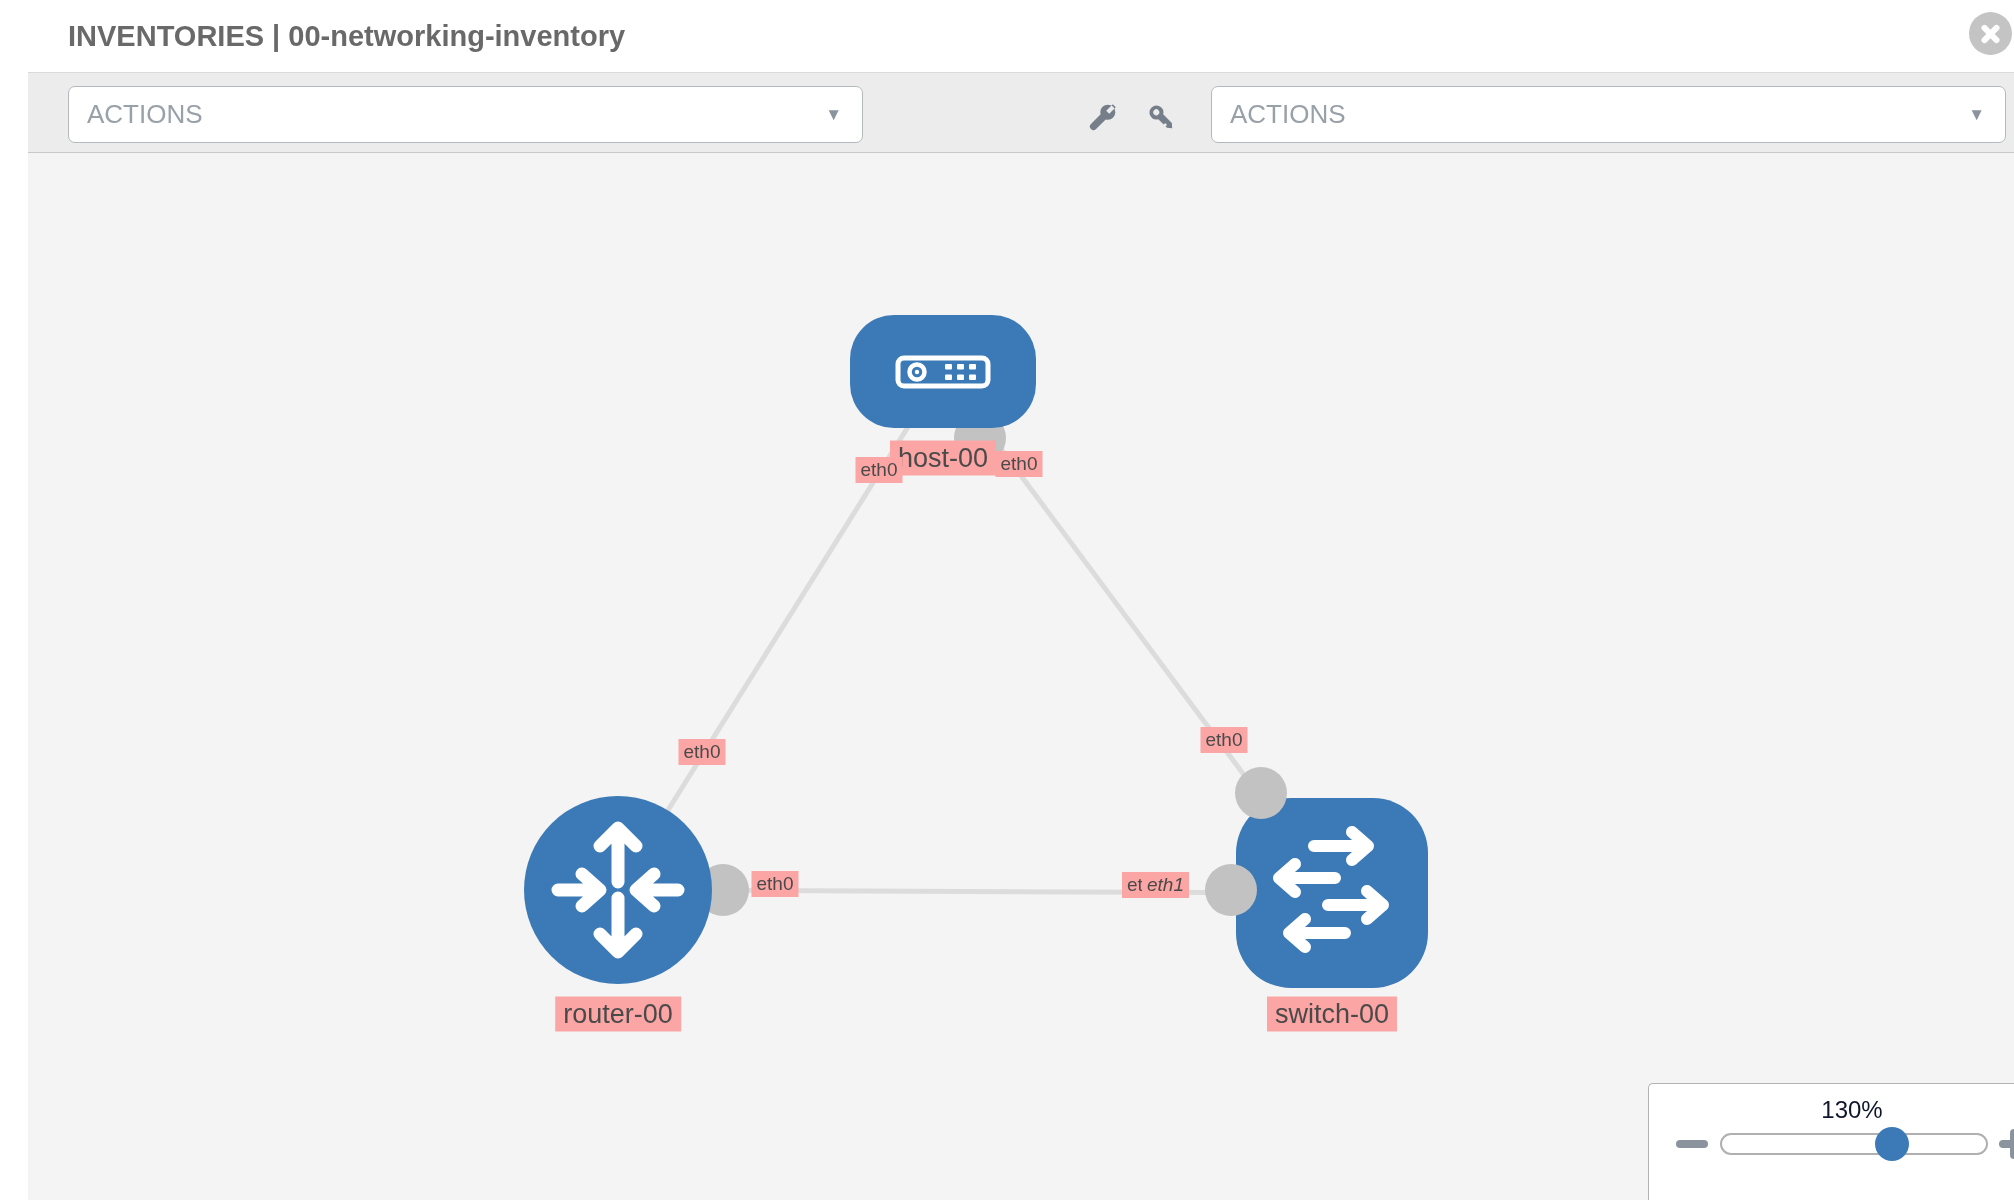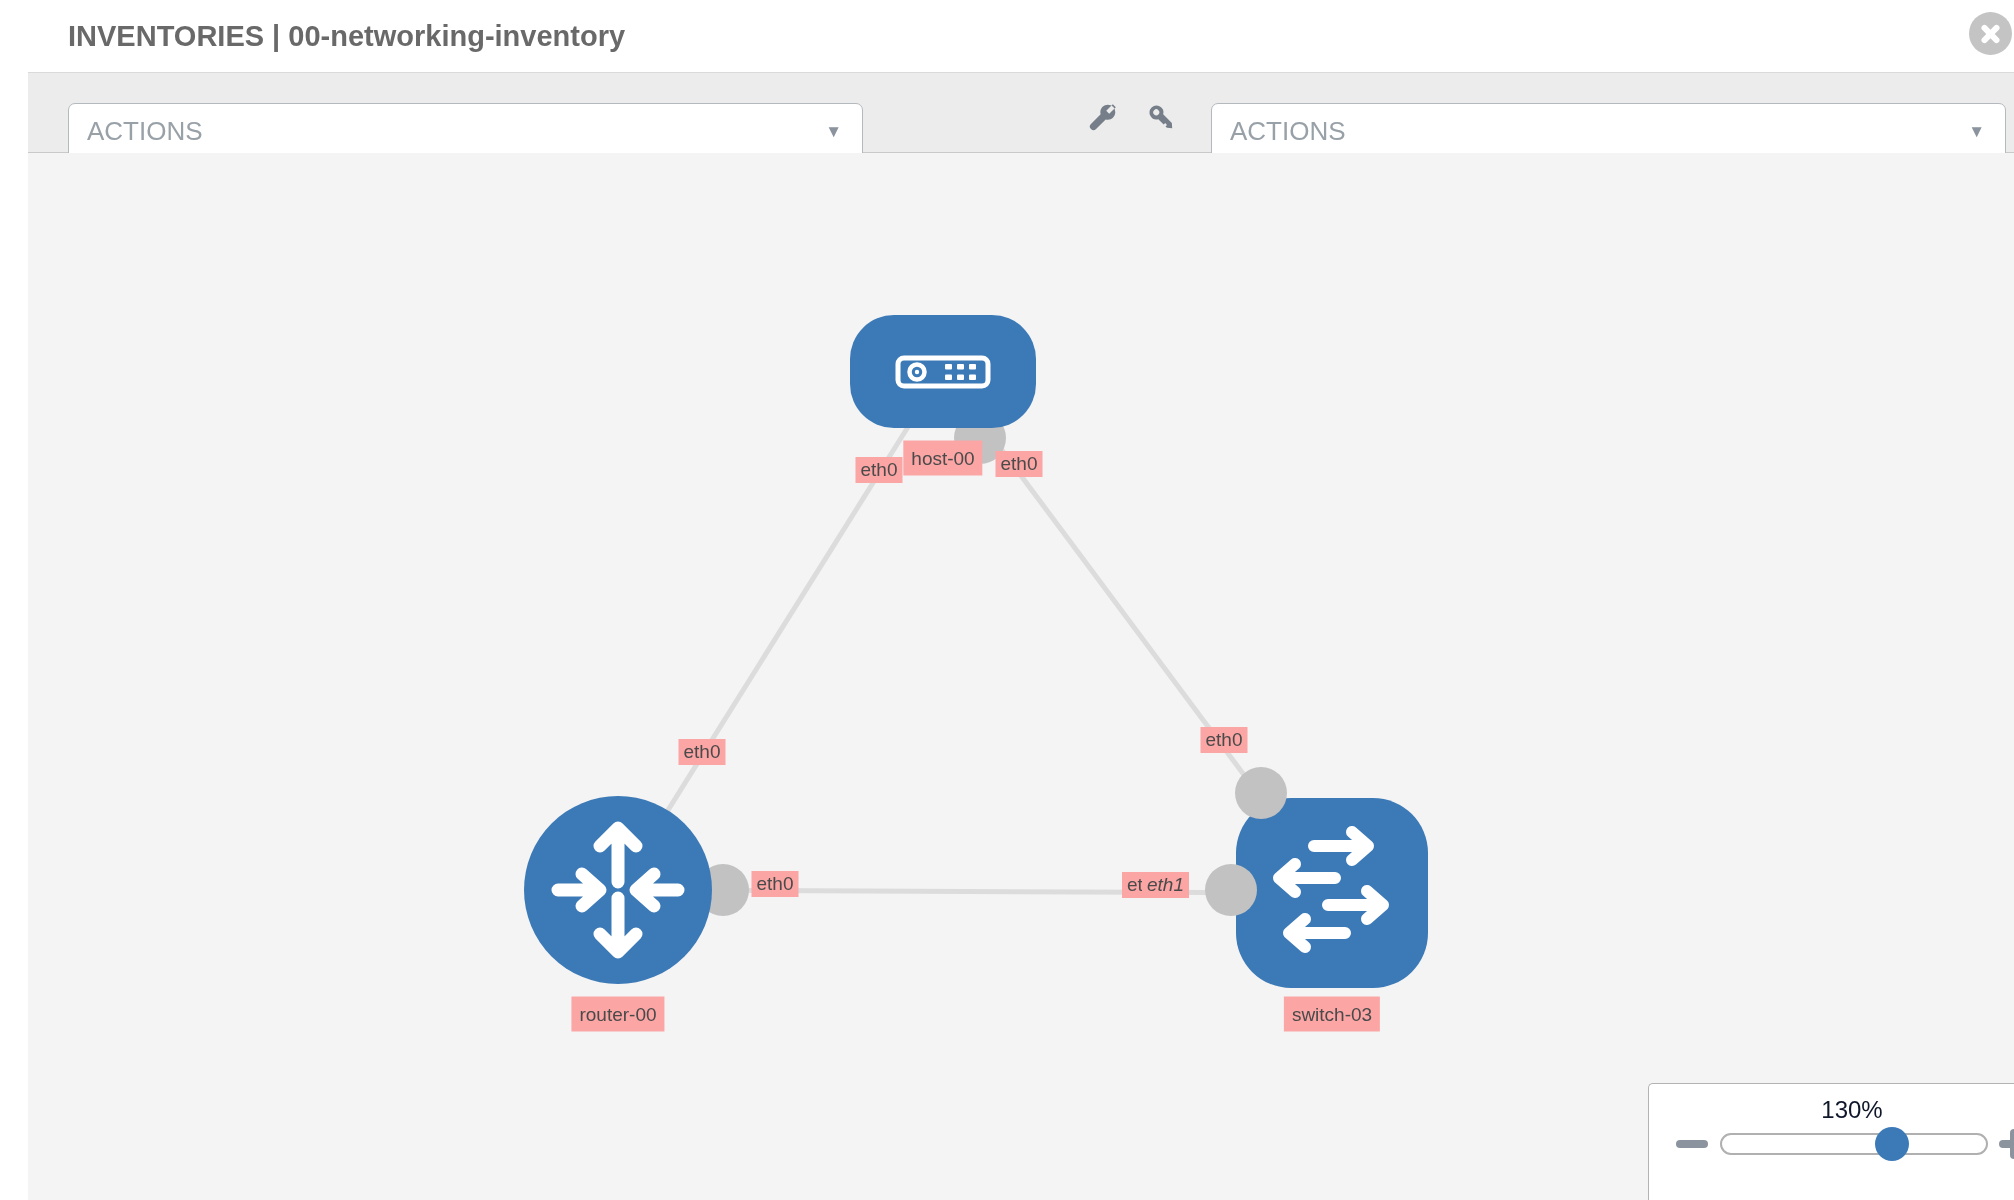--- a/index.html
+++ b/index.html
@@ -12,21 +12,21 @@
   .ttl { position:absolute; left:40px; top:0; line-height:72px; font-size:29px; font-weight:700; color:#696969; }
   .close-btn { position:absolute; left:1941px; top:12px; width:43px; height:43px; border-radius:50%;
                background:#c4c4c4; cursor:pointer; }
   .close-btn .xb { position:absolute; left:10px; top:19px; width:23px; height:6px; border-radius:3px; background:#fff; }
   .close-btn .xb.a { transform:rotate(45deg); }
   .close-btn .xb.b { transform:rotate(-45deg); }
 
   
   .tbar { position:absolute; left:0; top:72px; width:2014px; height:81px; background:#ececec;
           border-top:1px solid #dadada; border-bottom:1px solid #c9c9c9; }
-  .dd { position:absolute; top:30px; height:57px; background:#fff; border:1px solid #b4b9bd; border-radius:7px; cursor:pointer; }
+  .dd { position:absolute; top:13px; height:57px; background:#fff; border:1px solid #b4b9bd; border-radius:7px; cursor:pointer; }
   .dd .lbl { position:absolute; left:18px; top:0; line-height:55px; font-size:26px; color:#99a1a8; }
   .dd .caret { position:absolute; right:20px; top:0; line-height:55px; font-size:17px; color:#8a939e; }
   .dd-actions { left:40px; width:795px; }
   .dd-search  { left:1183px; width:795px; }
   .icon-btn { position:absolute; top:23px; width:44px; height:44px; background:none; border:none; cursor:pointer; }
   .icon-btn svg { display:block; margin:auto; }
   .btn-wrench { left:1052px; }
   .btn-key    { left:1112px; }
 
   
@@ -37,21 +37,21 @@
   .node-host   { left:822px; top:162px; width:186px; height:113px; border-radius:44px; }
   .node-router { left:496px; top:643px; width:188px; height:188px; border-radius:50%; }
   .node-switch { left:1208px; top:645px; width:192px; height:190px; border-radius:55px; }
 
   .connector { position:absolute; width:52px; height:52px; border-radius:50%; background:#c2c2c2; z-index:3; }
   .conn-switch-tl { left:1207px; top:614px; }
   .conn-switch-l  { left:1177px; top:711px; }
 
   .chip { position:absolute; z-index:4; background:#fca5a5; color:#4a4a4a; font-size:19px; line-height:26px;
           padding:0 5px; white-space:nowrap; transform:translate(-50%,-50%); }
-  .chip.big { font-size:19px; line-height:35px; padding:0 8px; }
+  .chip.big { font-size:27px; line-height:35px; padding:0 8px; }
   .chip.abs { transform:none; }
 
   
   .zoomp { position:absolute; left:1620px; top:930px; width:394px; height:117px; background:#fff; z-index:5;
            border-left:1px solid #b3b3b3; border-top:1px solid #b3b3b3; border-top-left-radius:5px; }
   .zp-pct { position:absolute; left:203px; top:12px; transform:translateX(-50%); font-size:24px; color:#0f172a; }
   .zp-minus { position:absolute; left:27px; top:56px; width:32px; height:8px; border-radius:4px; background:#8b949e; cursor:pointer; }
   .zp-plus { position:absolute; left:348px; top:43px; width:34px; height:34px; cursor:pointer; }
   .zp-plus .pb-h { position:absolute; left:2px; top:13px; width:30px; height:8px; border-radius:4px; background:#8b949e; }
   .zp-plus .pb-v { position:absolute; left:13px; top:2px; width:8px; height:30px; border-radius:4px; background:#8b949e; }
@@ -145,21 +145,21 @@
           <path d="M109 135 H57 M69 121 L53 135 L69 149"></path>
         </g>
       </svg>
     </div>
 
     <div class="connector conn-switch-tl"></div>
     <div class="connector conn-switch-l"></div>
 
     <span class="chip big" style="left:915px; top:305px;">host-00</span>
     <span class="chip big" style="left:590px; top:861px;">router-00</span>
-    <span class="chip big" style="left:1304px; top:861px;">switch-03</span>
+    <span class="chip big" style="left:1304px; top:861px;">switch-00</span>
 
     <span class="chip" style="left:851px;  top:317px;">eth0</span>
     <span class="chip" style="left:991px;  top:311px;">eth0</span>
     <span class="chip" style="left:674px;  top:599px;">eth0</span>
     <span class="chip" style="left:1196px; top:587px;">eth0</span>
     <span class="chip" style="left:747px;  top:731px;">eth0</span>
 
     <span class="chip abs" style="left:1094px; top:719px;">eth0</span>
     <span class="chip abs" style="left:1114px; top:719px;font-style:italic;">eth1</span>
 

